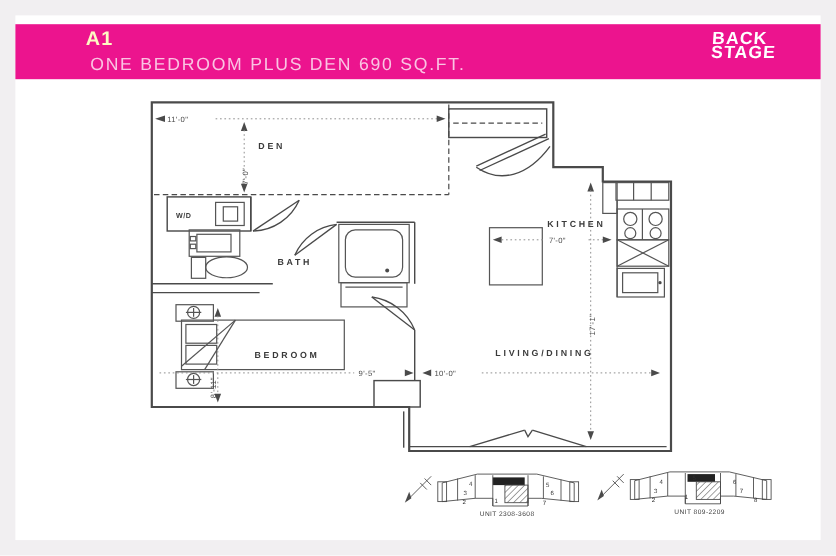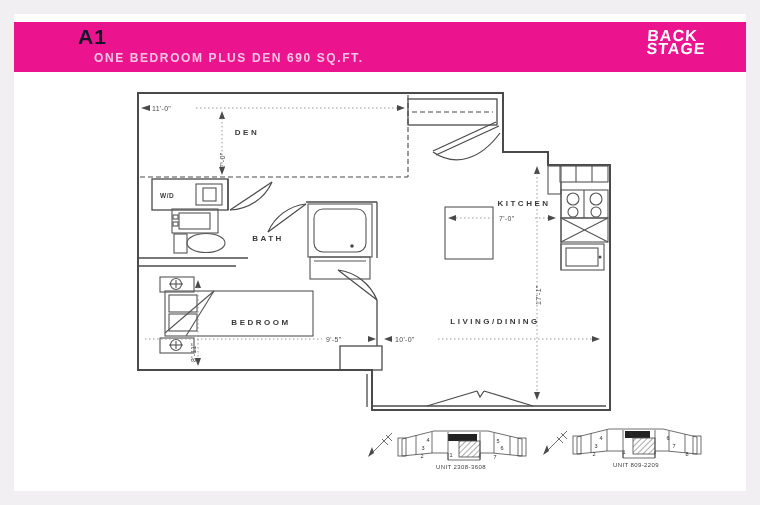--- a/index.html
+++ b/index.html
@@ -1,21 +1,21 @@
 <!DOCTYPE html>
 <html><head>
 <meta charset="utf-8">
 <style>
   html,body{margin:0;padding:0;}
   body{width:760px;height:505px;background:#f1eff1;font-family:"Liberation Sans",sans-serif;overflow:hidden;}
   .page{position:relative;width:760px;height:505px;}
   .sheet{position:absolute;left:14px;top:14px;right:14px;bottom:14px;background:#ffffff;}
   .banner{position:absolute;left:0;top:8px;right:0;height:50px;background:#EC148E;}
-  .plan-code{position:absolute;left:64px;top:3px;color:#0f172a;font-size:21px;font-weight:bold;letter-spacing:1px;}
-  .plan-subtitle{position:absolute;left:80px;top:29px;color:rgba(255,255,255,0.75);font-size:12px;font-weight:bold;letter-spacing:1.6px;white-space:nowrap;}
+  .plan-code{position:absolute;left:64px;top:3px;color:#fef9c3;font-size:18px;font-weight:bold;letter-spacing:1px;}
+  .plan-subtitle{position:absolute;left:68px;top:29px;color:rgba(255,255,255,0.75);font-size:16px;font-weight:normal;letter-spacing:1.6px;white-space:nowrap;}
   .logo{position:absolute;right:40px;top:7px;color:#ffffff;font-weight:bold;font-size:16px;line-height:13px;letter-spacing:1px;text-align:left;transform:skewX(-4deg);}
   .logo span{display:block;}
   svg.plan{position:absolute;left:0;top:0;}
   text{fill:#3d3d3d;}
   .room{font-size:8px;font-weight:bold;letter-spacing:2.5px;fill:#3a3a3a;}
   .small-room{font-size:6.5px;font-weight:bold;letter-spacing:0.5px;fill:#3a3a3a;}
   .dim{font-size:7px;fill:#4a4a4a;letter-spacing:0.3px;}
   .kp-num{font-size:5.5px;fill:#2f2f2f;}
   .kp-label{font-size:6px;fill:#3d3d3d;letter-spacing:0.4px;}
   .wall{stroke:#4a4a4a;stroke-width:2;fill:none;}

